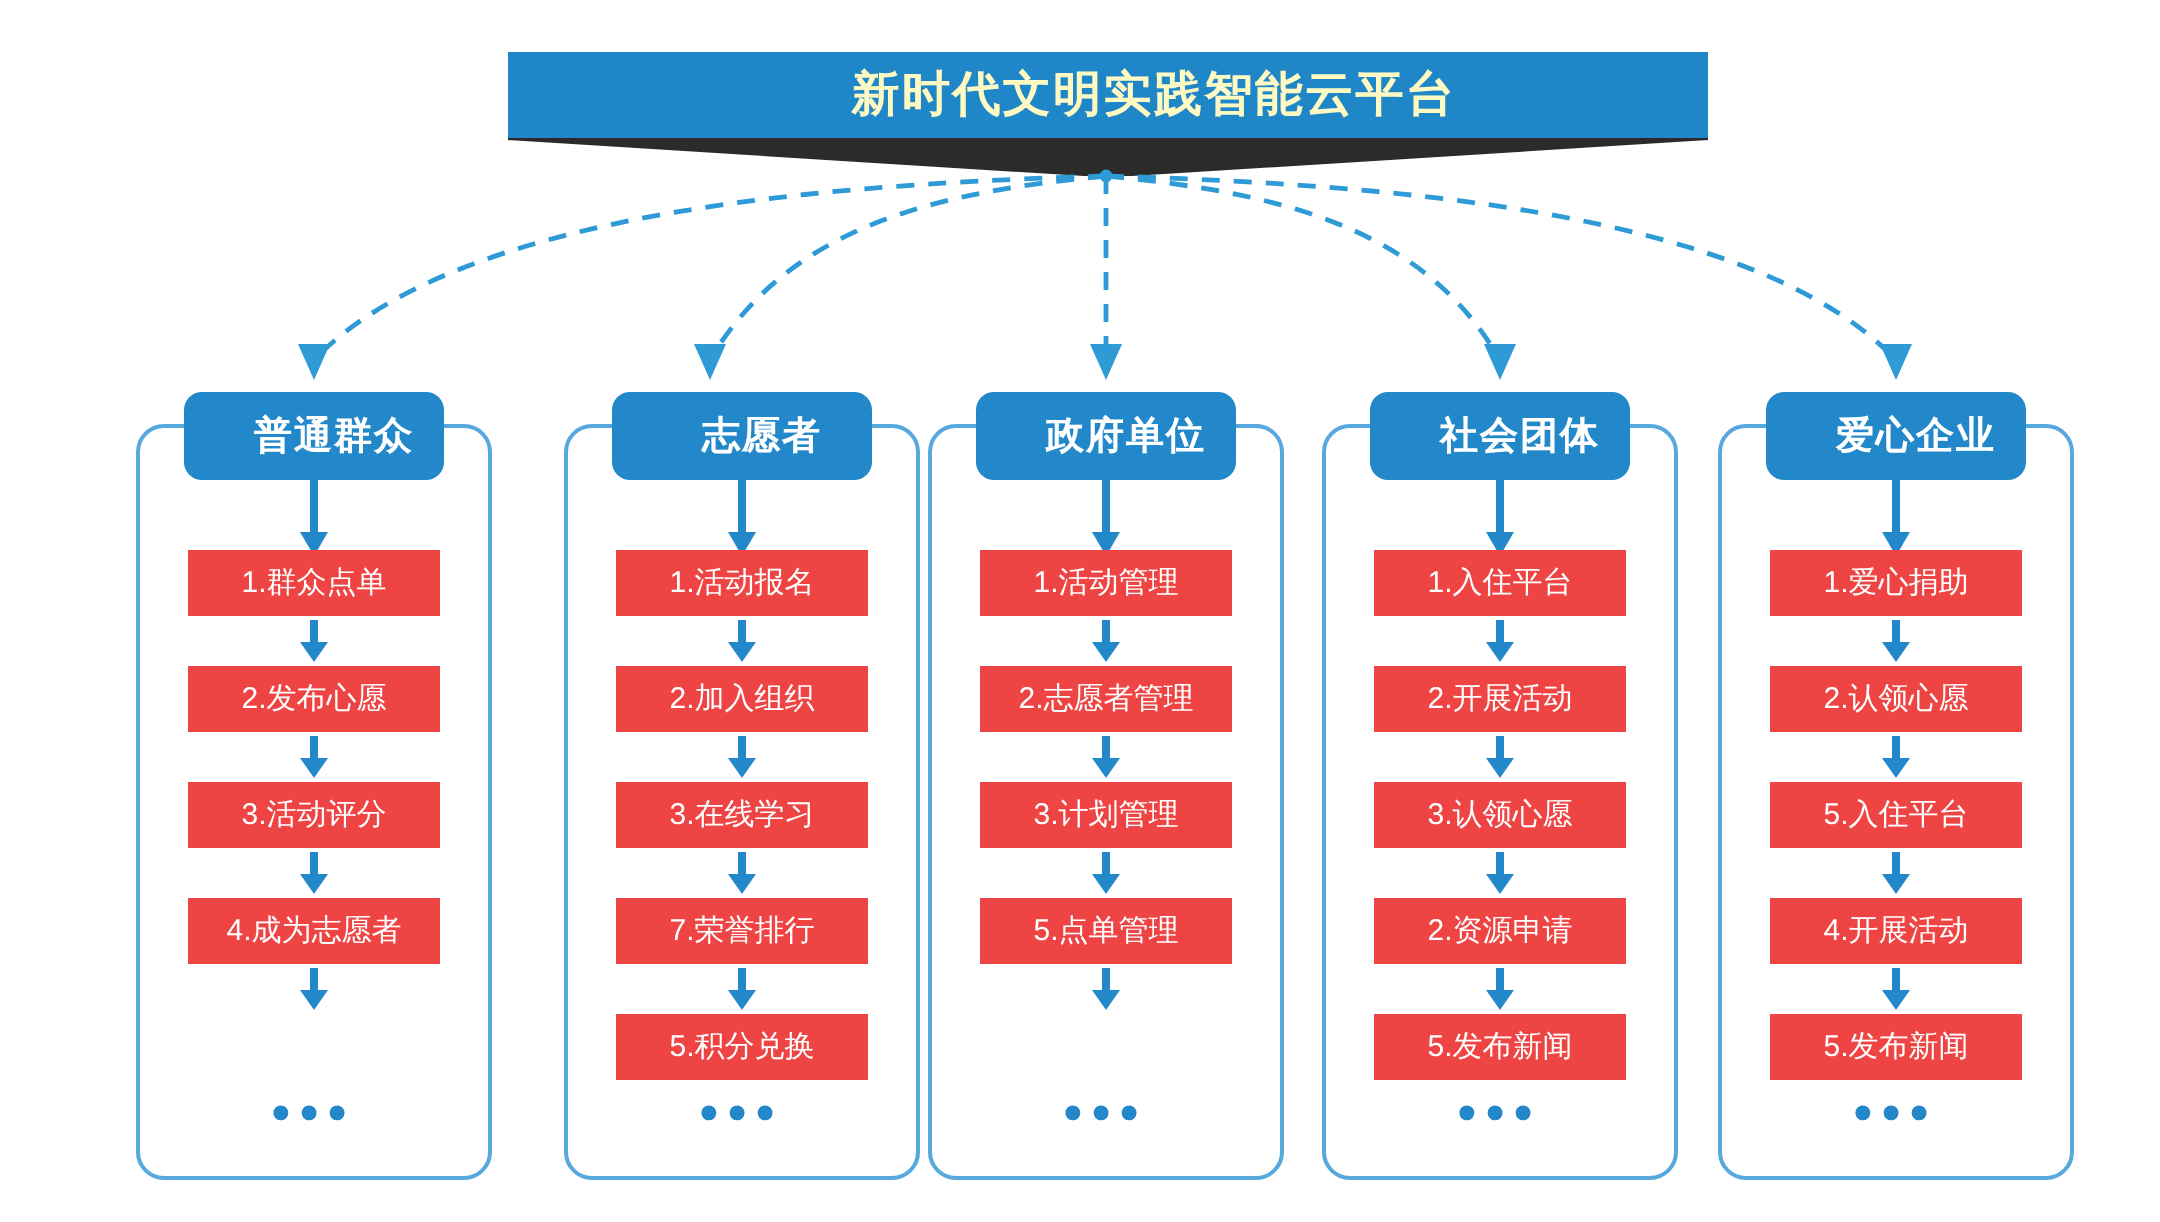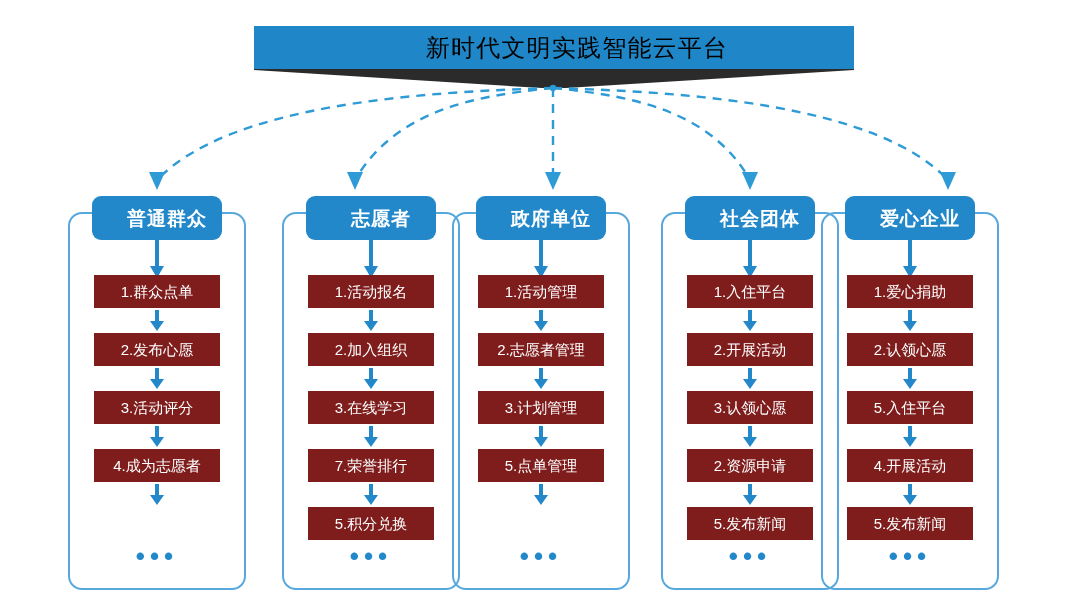--- a/index.html
+++ b/index.html
@@ -41,23 +41,23 @@
     top: 0;
     width: 600px;
     height: 43px;
     background: #1f87c7;
     display: flex;
     align-items: center;
     justify-content: center;
     box-sizing: border-box;
   }
   #banner-title {
-    color: #000000;
+    color: #fef9c3;
     font-size: 24px;
-    font-weight: normal;
+    font-weight: bold;
     letter-spacing: 1.2px;
     line-height: 1;
     white-space: nowrap;
     margin-left: 46px;
   }
 
   
   #connectors {
     position: absolute;
     left: 0;
@@ -119,21 +119,21 @@
 
   .items {
     position: absolute;
     left: 26px;
     top: 63px;
     width: 126px;
   }
   .item {
     width: 126px;
     height: 33px;
-    background: #7f1d1d;
+    background: #ef4444;
     display: flex;
     align-items: center;
     justify-content: center;
     box-sizing: border-box;
   }
   .item-label {
     color: #ffffff;
     font-size: 15px;
     line-height: 1;
     white-space: nowrap;
@@ -310,21 +310,21 @@
               <rect x="5" y="0" width="4" height="13" fill="#2288c9"></rect>
               <path d="M0 11 L14 11 L7 21 Z" fill="#2288c9"></path>
             </svg>
           </div>
           <div class="item">
             <span class="item-label">5.积分兑换</span>
           </div>
         </div>
         <div class="ellipsis">•••</div>
       </div>
-      <div class="col" style="left: 452px;">
+      <div class="col" style="left: 464px;">
         <div class="col-card"></div>
         <div class="card-notch"></div>
         <div class="col-header">
           <span class="col-header-label">政府单位</span>
         </div>
         <div class="head-arrow">
           <svg width="16" height="38" viewBox="0 0 16 38">
             <rect x="6" y="0" width="4" height="28" fill="#2288c9"></rect>
             <path d="M1 26 L15 26 L8 38 Z" fill="#2288c9"></path>
           </svg>
@@ -417,21 +417,21 @@
               <rect x="5" y="0" width="4" height="13" fill="#2288c9"></rect>
               <path d="M0 11 L14 11 L7 21 Z" fill="#2288c9"></path>
             </svg>
           </div>
           <div class="item">
             <span class="item-label">5.发布新闻</span>
           </div>
         </div>
         <div class="ellipsis">•••</div>
       </div>
-      <div class="col" style="left: 821px;">
+      <div class="col" style="left: 859px;">
         <div class="col-card"></div>
         <div class="card-notch"></div>
         <div class="col-header">
           <span class="col-header-label">爱心企业</span>
         </div>
         <div class="head-arrow">
           <svg width="16" height="38" viewBox="0 0 16 38">
             <rect x="6" y="0" width="4" height="28" fill="#2288c9"></rect>
             <path d="M1 26 L15 26 L8 38 Z" fill="#2288c9"></path>
           </svg>

